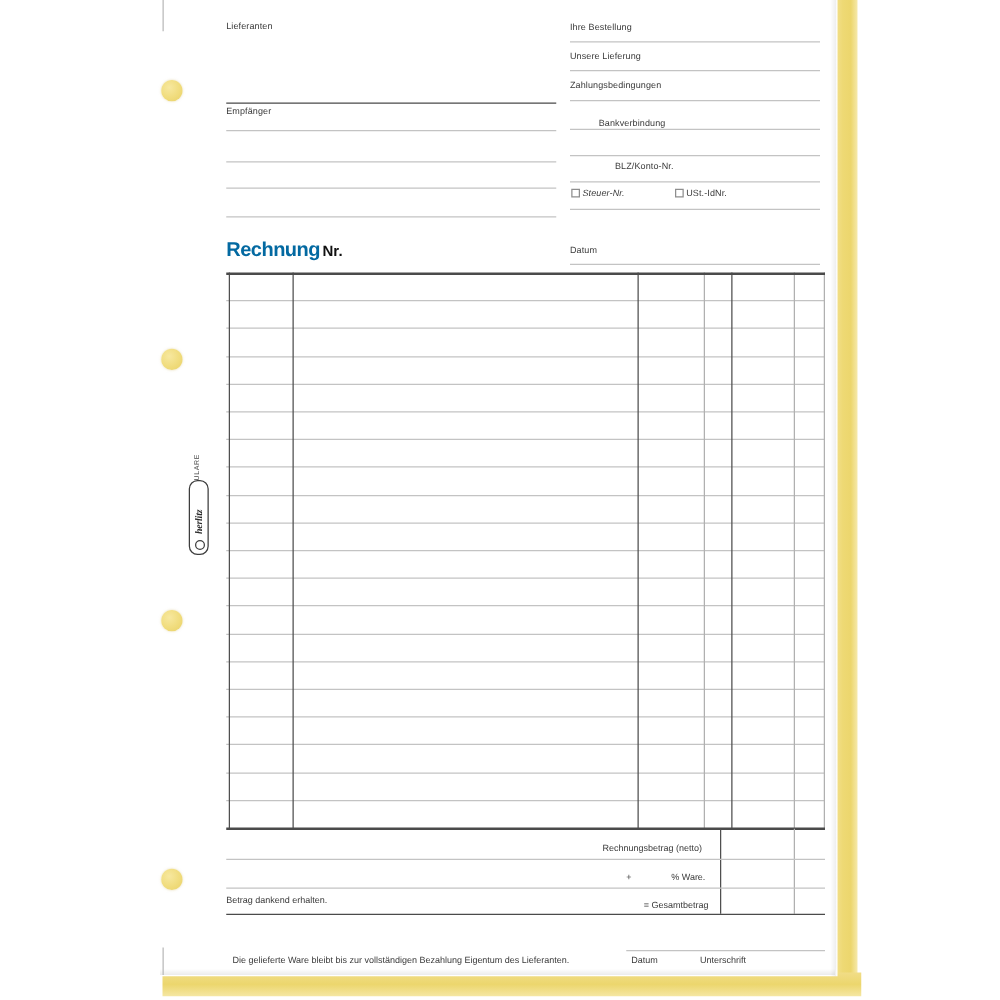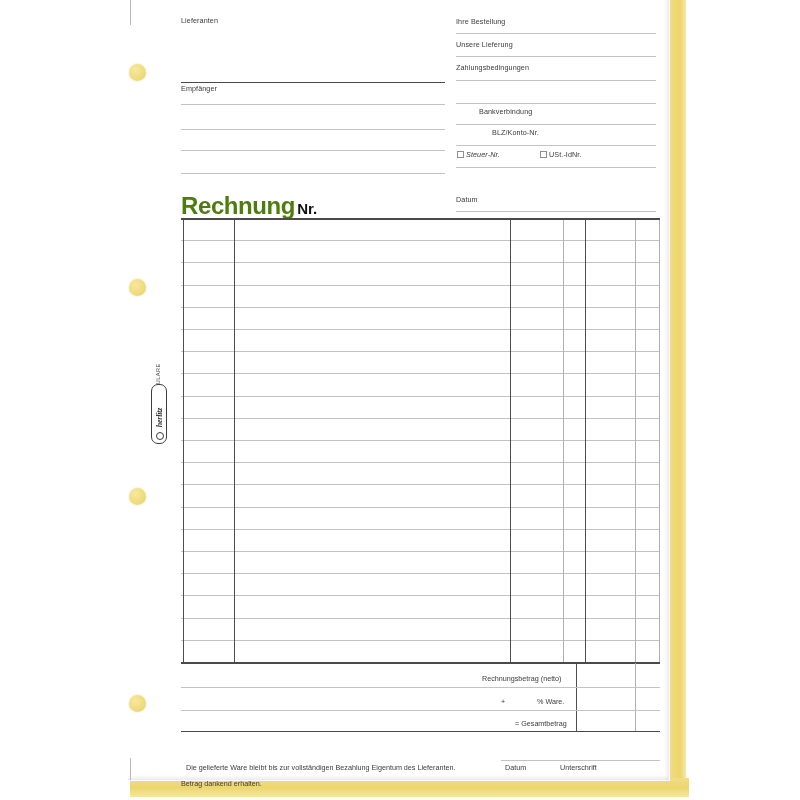--- a/index.html
+++ b/index.html
@@ -115,27 +115,27 @@
   }
 
   
   #title-wrap {
     position: absolute;
     left: 181px;
     top: 192px;
     white-space: nowrap;
   }
   #title-main {
-    font-size: 24px;
+    font-size: 16px;
     font-weight: bold;
-    color: #4d7c0f;
+    color: #0369a1;
     letter-spacing: -0.4px;
   }
   #title-sub {
-    font-size: 15px;
+    font-size: 12px;
     font-weight: bold;
     color: #111111;
     margin-left: 2px;
   }
 
   
   #brand {
     position: absolute;
     left: 150px;
     top: 336px;
@@ -242,21 +242,21 @@
   <div class="rule" style="left:456px; top:33px; width:200px;"></div>
 
   <div class="lbl" style="left:456px; top:40px;">Unsere Lieferung</div>
   <div class="rule" style="left:456px; top:56px; width:200px;"></div>
 
   <div class="lbl" style="left:456px; top:63px;text-align:center;">Zahlungsbedingungen</div>
   <div class="rule" style="left:456px; top:80px; width:200px;"></div>
 
   <div class="rule" style="left:456px; top:103px; width:200px;"></div>
 
-  <div class="lbl" style="left:456px; top:107px;padding-left:23px;">Bankverbindung</div>
+  <div class="lbl" style="left:456px; top:94px;padding-left:23px;">Bankverbindung</div>
   <div class="rule" style="left:456px; top:124px; width:200px;"></div>
 
   <div class="lbl" style="left:456px; top:128px;margin-left:36px;">BLZ/Konto-Nr.</div>
   <div class="rule" style="left:456px; top:145px; width:200px;"></div>
 
   <div class="cbox" style="left:457px; top:151px;"></div>
   <div class="lbl" style="left:466px; top:150px;font-style:italic;">Steuer-Nr.</div>
 
   <div class="cbox" style="left:540px; top:151px;"></div>
   <div class="lbl" style="left:549px; top:150px;">USt.-IdNr.</div>
@@ -319,20 +319,20 @@
   <div class="tot-lbl" style="left:482px; top:674px;">Rechnungsbetrag (netto)</div>
   <div class="rule" style="left:181px; top:687px; width:479px;"></div>
 
   <div class="tot-lbl" style="left:501px; top:697px;">+</div>
   <div class="tot-lbl" style="left:537px; top:697px;">% Ware.</div>
   <div class="rule" style="left:181px; top:710px; width:479px;"></div>
 
   <div class="tot-lbl" style="left:515px; top:719px;">= Gesamtbetrag</div>
   <div class="rule dark" style="left:181px; top:731px; width:479px; background:#4a4a4a;"></div>
 
-  <div class="foot" style="left:181px; top:779px;">Betrag dankend erhalten.</div>
+  <div class="foot" style="left:181px; top:715px;">Betrag dankend erhalten.</div>
   <div class="foot" style="left:186px; top:763px;">Die gelieferte Ware bleibt bis zur vollständigen Bezahlung Eigentum des Lieferanten.</div>
 
   <div class="rule" style="left:501px; top:760px; width:159px;"></div>
   <div class="foot" style="left:505px; top:763px;">Datum</div>
   <div class="foot" style="left:560px; top:763px;">Unterschrift</div>
 
 </div>
 
 </body></html>

